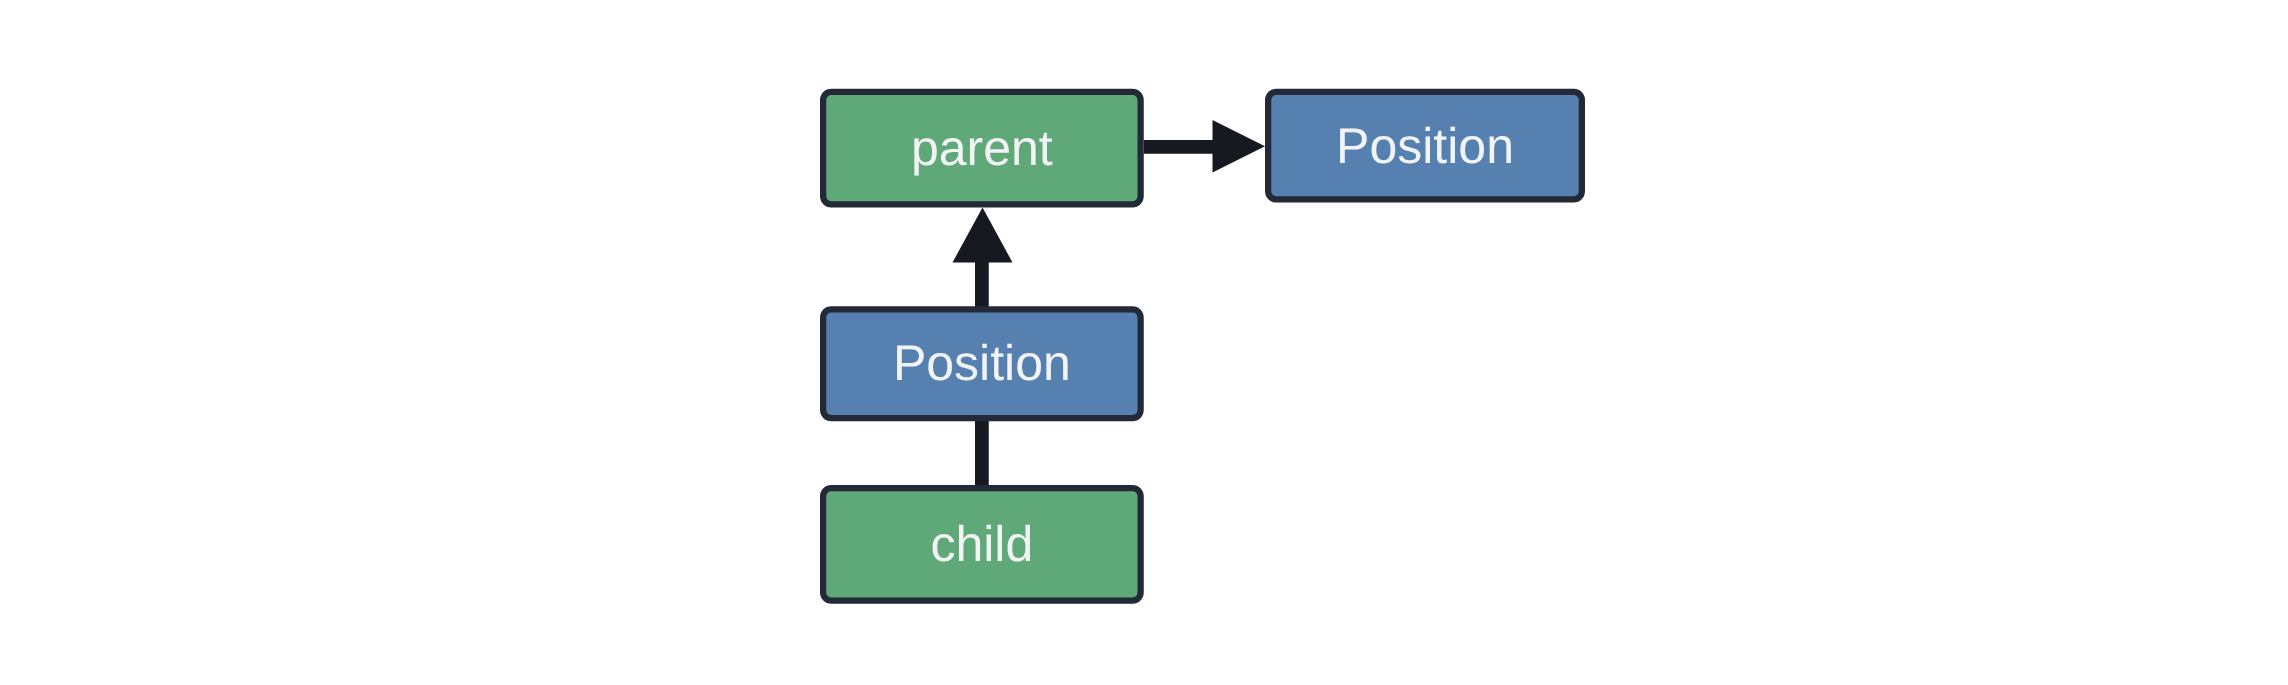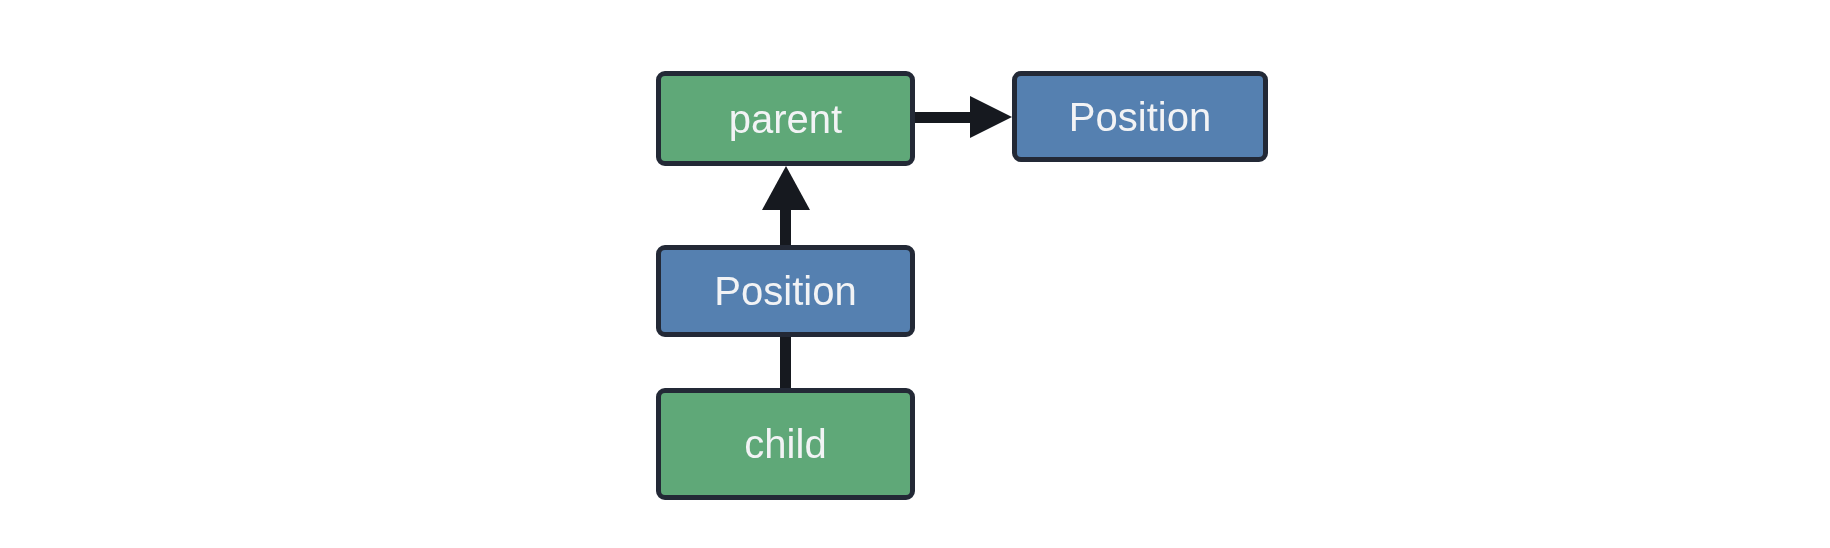--- a/index.html
+++ b/index.html
@@ -28,21 +28,21 @@
     line-height: 1;
     z-index: 2;
   }
   .node.entity    { background: var(--entity-fill, #5fa878); }
   .node.component { background: var(--component-fill, #5580b0); }
 
   
   #node-parent   { left: 656px;  top: 71px;  width: 259px; height: 95px; }
   #node-position { left: 1012px; top: 71px;  width: 256px; height: 91px; }
   #node-childof  { left: 656px;  top: 245px; width: 259px; height: 92px; }
-  #node-child    { left: 656px;  top: 388px; width: 259px; height: 112px; }
+  #node-child    { left: 656px;  top: 388px; width: 259px; height: 95px; }
 
   .edge-piece { position: absolute; background: var(--line, #16191f); z-index: 1; }
 
   
   #edge-parent-position-stem { left: 915px; top: 112px; width: 58px; height: 11px; }
   #edge-parent-position-head {
     position: absolute; left: 970px; top: 96px; width: 0; height: 0; z-index: 1;
     border-top: 21px solid transparent;
     border-bottom: 21px solid transparent;
     border-left: 42px solid var(--line, #16191f);

